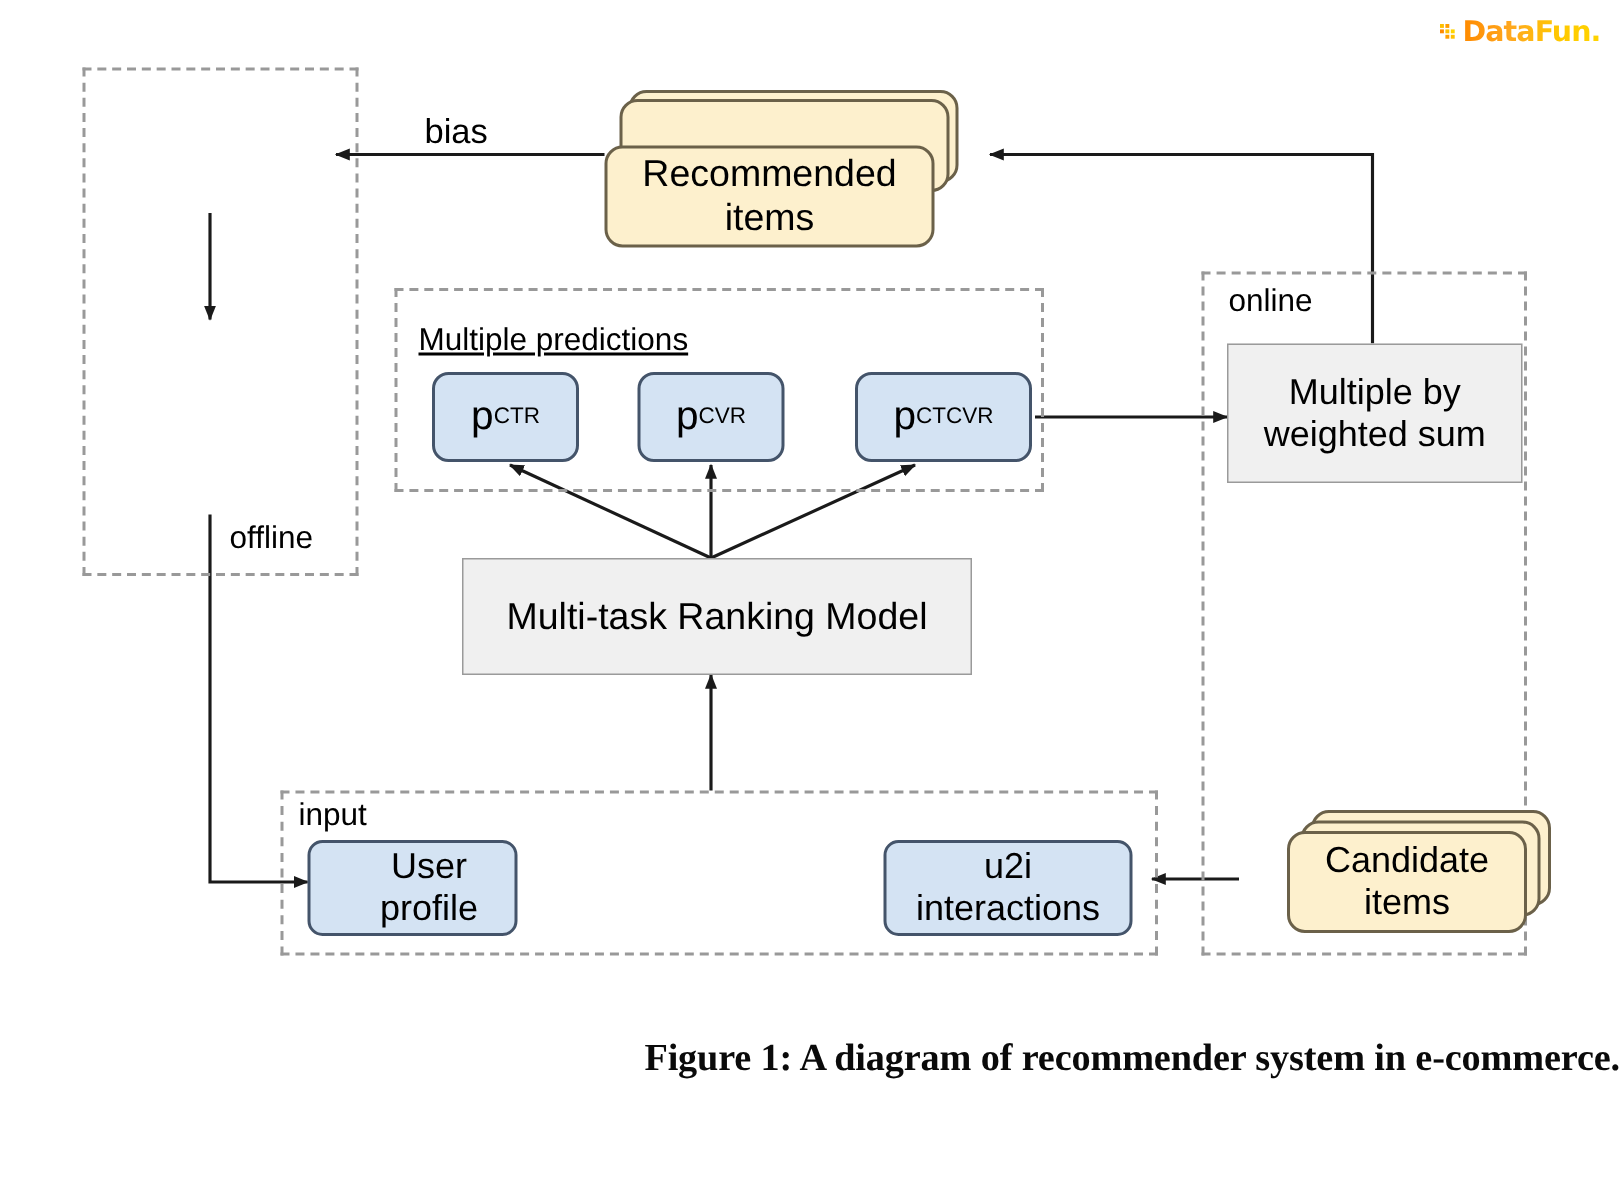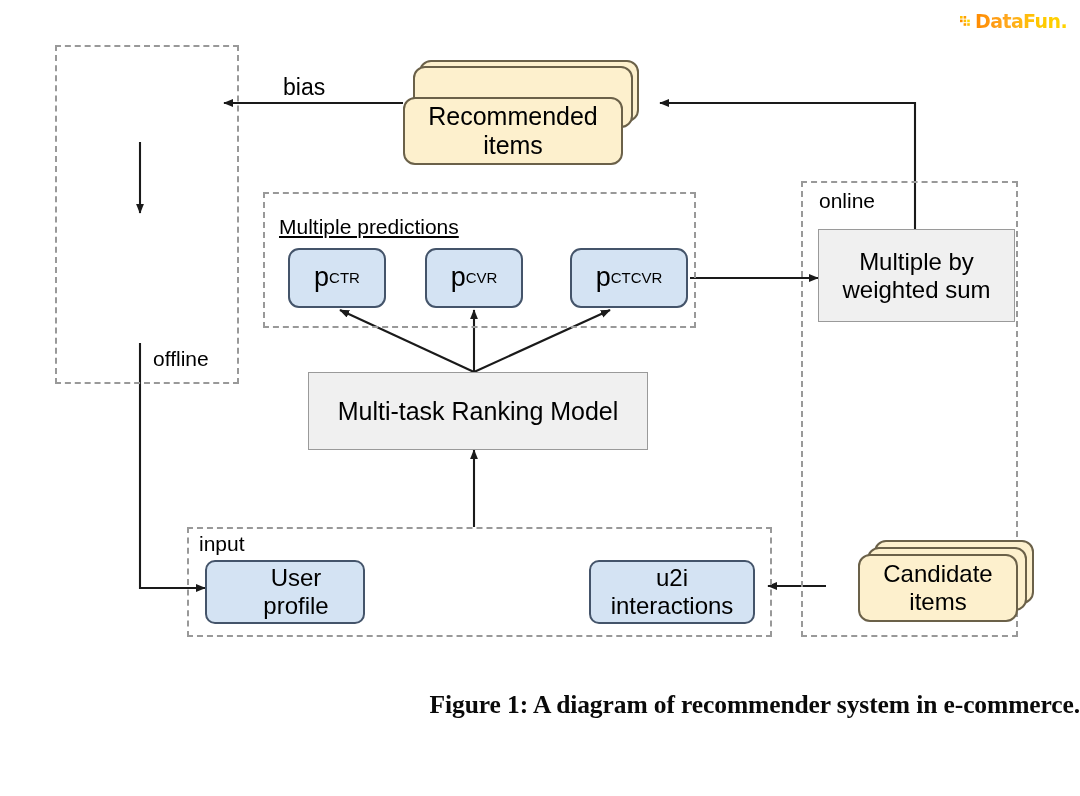--- a/index.html
+++ b/index.html
@@ -206,21 +206,21 @@
   </div>
 
   <div class="node node-blue" style="left:425px; top:248px; width:98px; height:60px; font-size:27px;">
     <span>p</span><sub style="font-size:15px;">CVR</sub>
   </div>
 
   <div class="node node-blue" style="left:570px; top:248px; width:118px; height:60px; font-size:27px;">
     <span>p</span><sub style="font-size:15px;">CTCVR</sub>
   </div>
 
-  <div class="node node-blue-sm" style="left:205px; top:560px; width:160px; height:64px; font-size:24px;padding-left:22px;">User
+  <div class="node node-blue-sm" style="left:205px; top:560px; width:140px; height:64px; font-size:24px;padding-left:22px;">User
 profile</div>
 
 
   <div class="node node-blue-sm" style="left:589px; top:560px; width:166px; height:64px; font-size:24px;">u2i
 interactions</div>
 
   <div class="stack" style="left:403px; top:60px; width:240px; height:86px;">
     <div class="sheet" style="left:16px; top:0px; width:220px; height:62px;"></div>
     <div class="sheet" style="left:10px; top:6px; width:220px; height:62px;"></div>
     <div class="sheet front" style="left:0px; top:13px; width:220px; height:68px; font-size:25px;margin-top:24px;">Recommended

